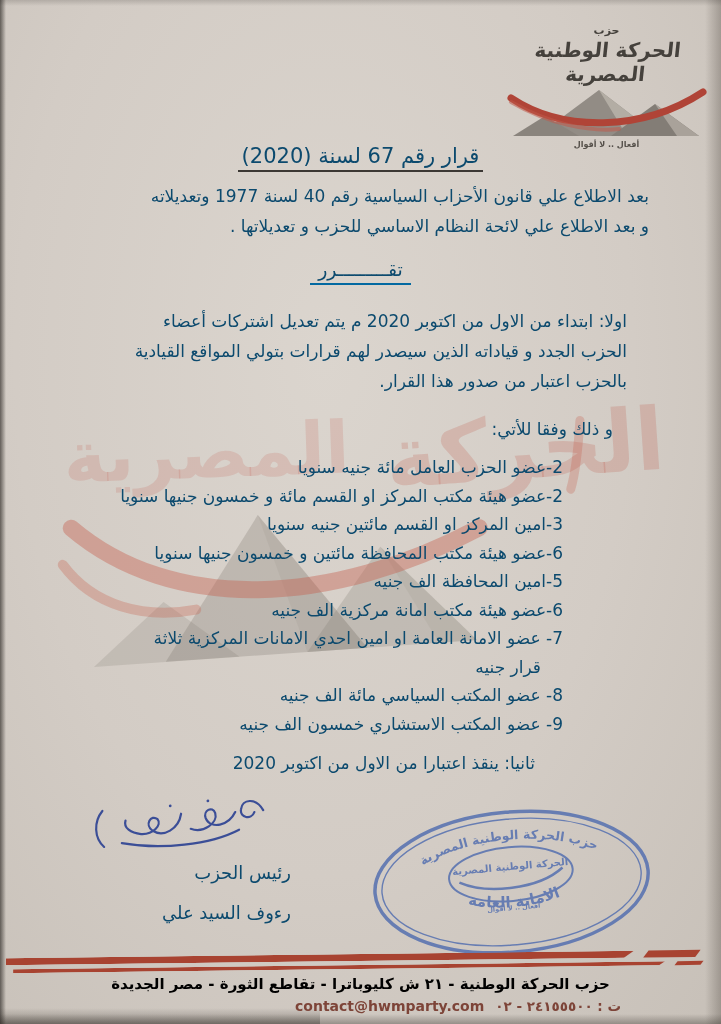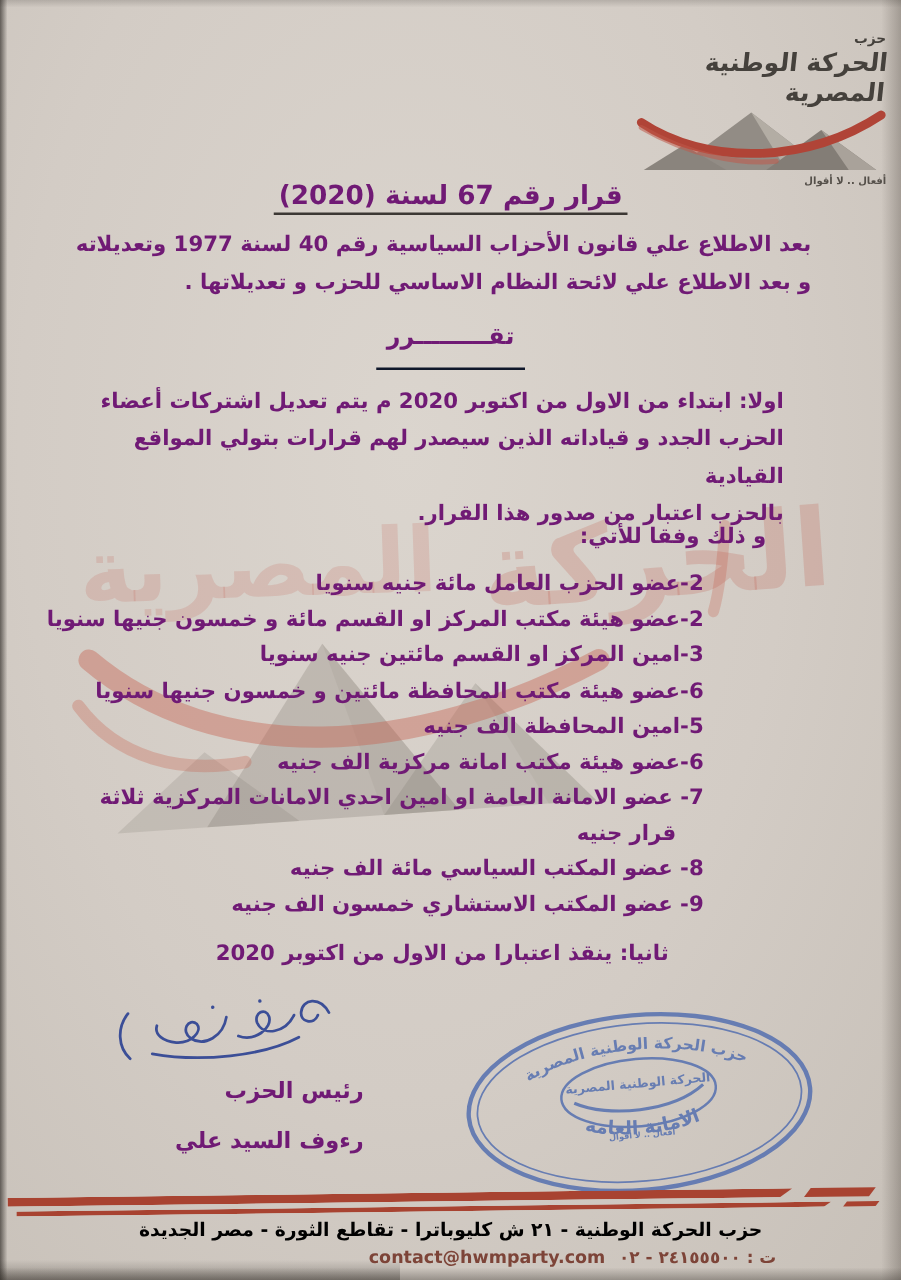--- a/index.html
+++ b/index.html
@@ -18,36 +18,36 @@
   .edge-right{position:absolute;right:0;top:0;width:16px;height:100%;
     background:linear-gradient(270deg, rgba(60,52,45,.30), rgba(60,52,45,0));}
   .edge-top{position:absolute;left:0;top:0;width:100%;height:6px;
     background:linear-gradient(180deg, rgba(40,36,32,.18), rgba(40,36,32,0));}
   .edge-bottom{position:absolute;left:0;bottom:0;width:100%;height:10px;
     background:linear-gradient(0deg, rgba(45,40,34,.35), rgba(45,40,34,0));}
   .corner-bl{position:absolute;left:0;bottom:0;width:320px;height:16px;
     background:linear-gradient(0deg, rgba(40,35,30,.35), rgba(40,35,30,0));}
 
   .ar{direction:rtl;unicode-bidi:plaintext;}
-  .ink{color:#701a75;font-weight:bold;}
-
-  
-  .logo{position:absolute;top:24px;right:12px;width:205px;text-align:right;color:#45413c;}
+  .ink{color:#0c4a6e;font-weight:normal;}
+
+  
+  .logo{position:absolute;top:24px;right:12px;width:205px;text-align:center;color:#45413c;}
   .logo-hizb{font-size:11px;font-weight:bold;letter-spacing:1px;}
   .logo-name{font-size:20px;font-weight:bold;letter-spacing:-1px;transform:skewX(-6deg);margin-top:1px;}
   .logo-art{margin-top:-8px;}
   .logo-slogan{font-size:8px;font-weight:bold;margin-top:-6px;color:#55504a;}
 
   
   .title{position:absolute;top:144px;left:0;width:100%;text-align:center;font-size:21px;}
   .title span{border-bottom:2px solid #3c3834;padding:0 4px 2px 4px;}
   .preamble{position:absolute;top:181px;right:72px;left:46px;
     font-size:17px;line-height:30px;}
   .decree-heading{position:absolute;top:258px;left:0;width:100%;text-align:center;font-size:19px;}
-  .decree-heading span{border-bottom:2px solid #0f172a;padding:0 8px 14px 8px;letter-spacing:1px;}
+  .decree-heading span{border-bottom:2px solid #0369a1;padding:0 8px 3px 8px;letter-spacing:1px;}
   .clause1{position:absolute;top:306px;right:94px;left:40px;text-align:right;
     font-size:17px;line-height:30px;}
   .list-intro{position:absolute;top:419px;right:108px;font-size:17px;}
   .fees{position:absolute;top:453px;right:158px;left:36px;text-align:right;
     font-size:17px;line-height:28.5px;}
   .fees .wrap-line{margin-right:22px;}
   .clause2{position:absolute;top:753px;right:186px;font-size:17px;}
 
   
   .watermark{position:absolute;top:396px;left:28px;width:665px;height:295px;

